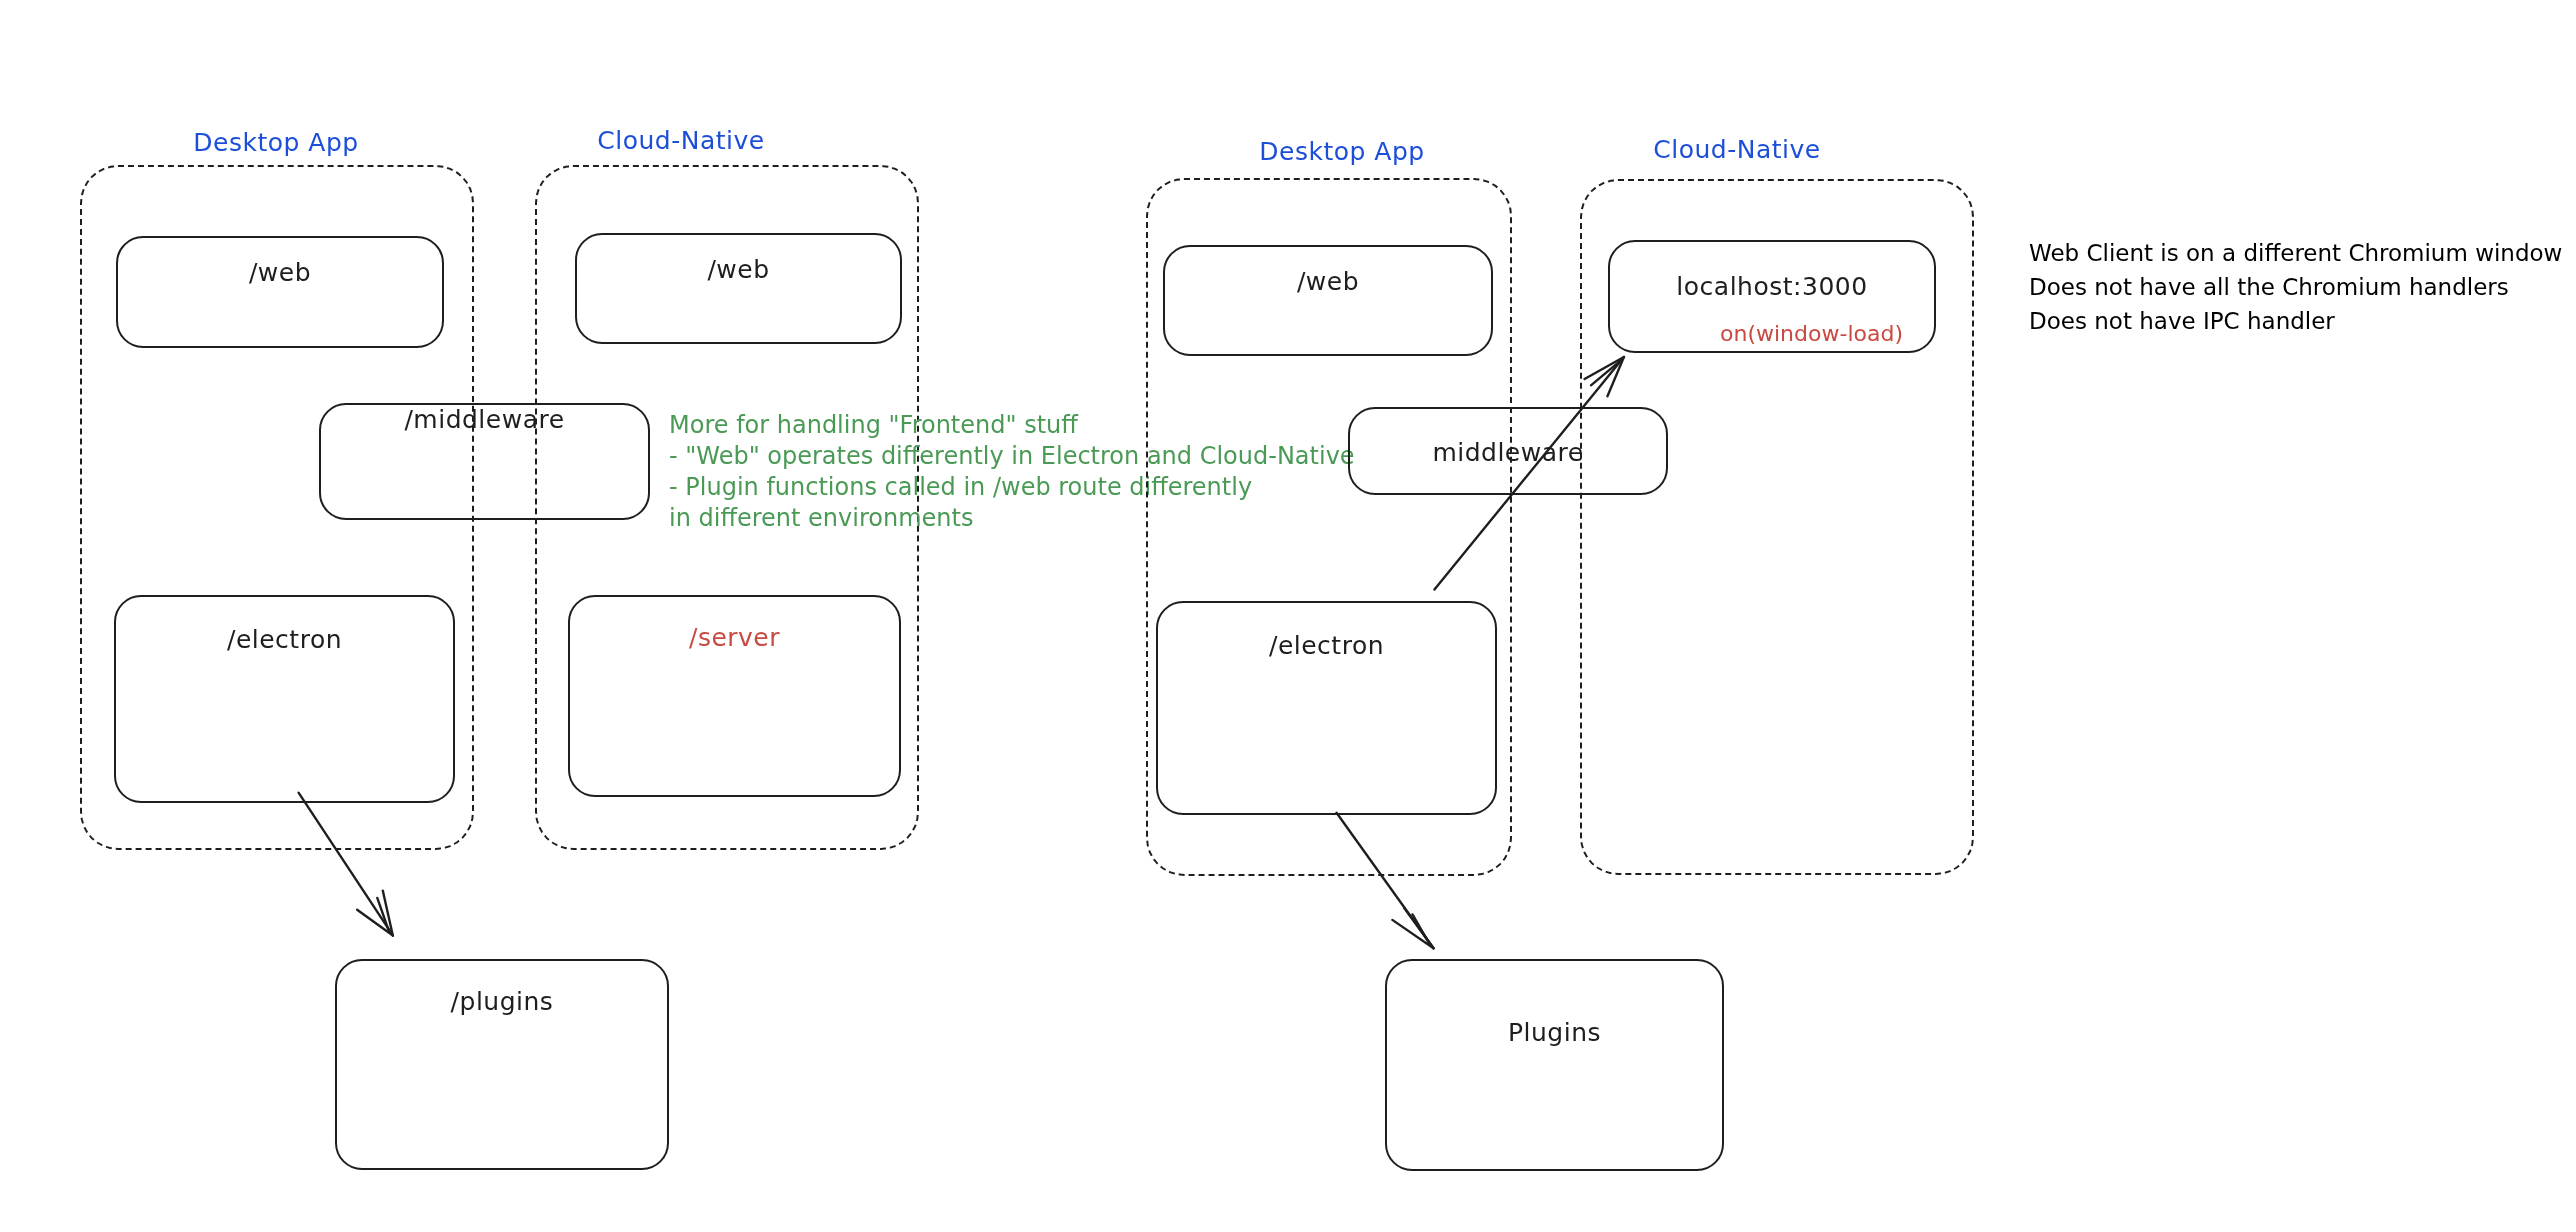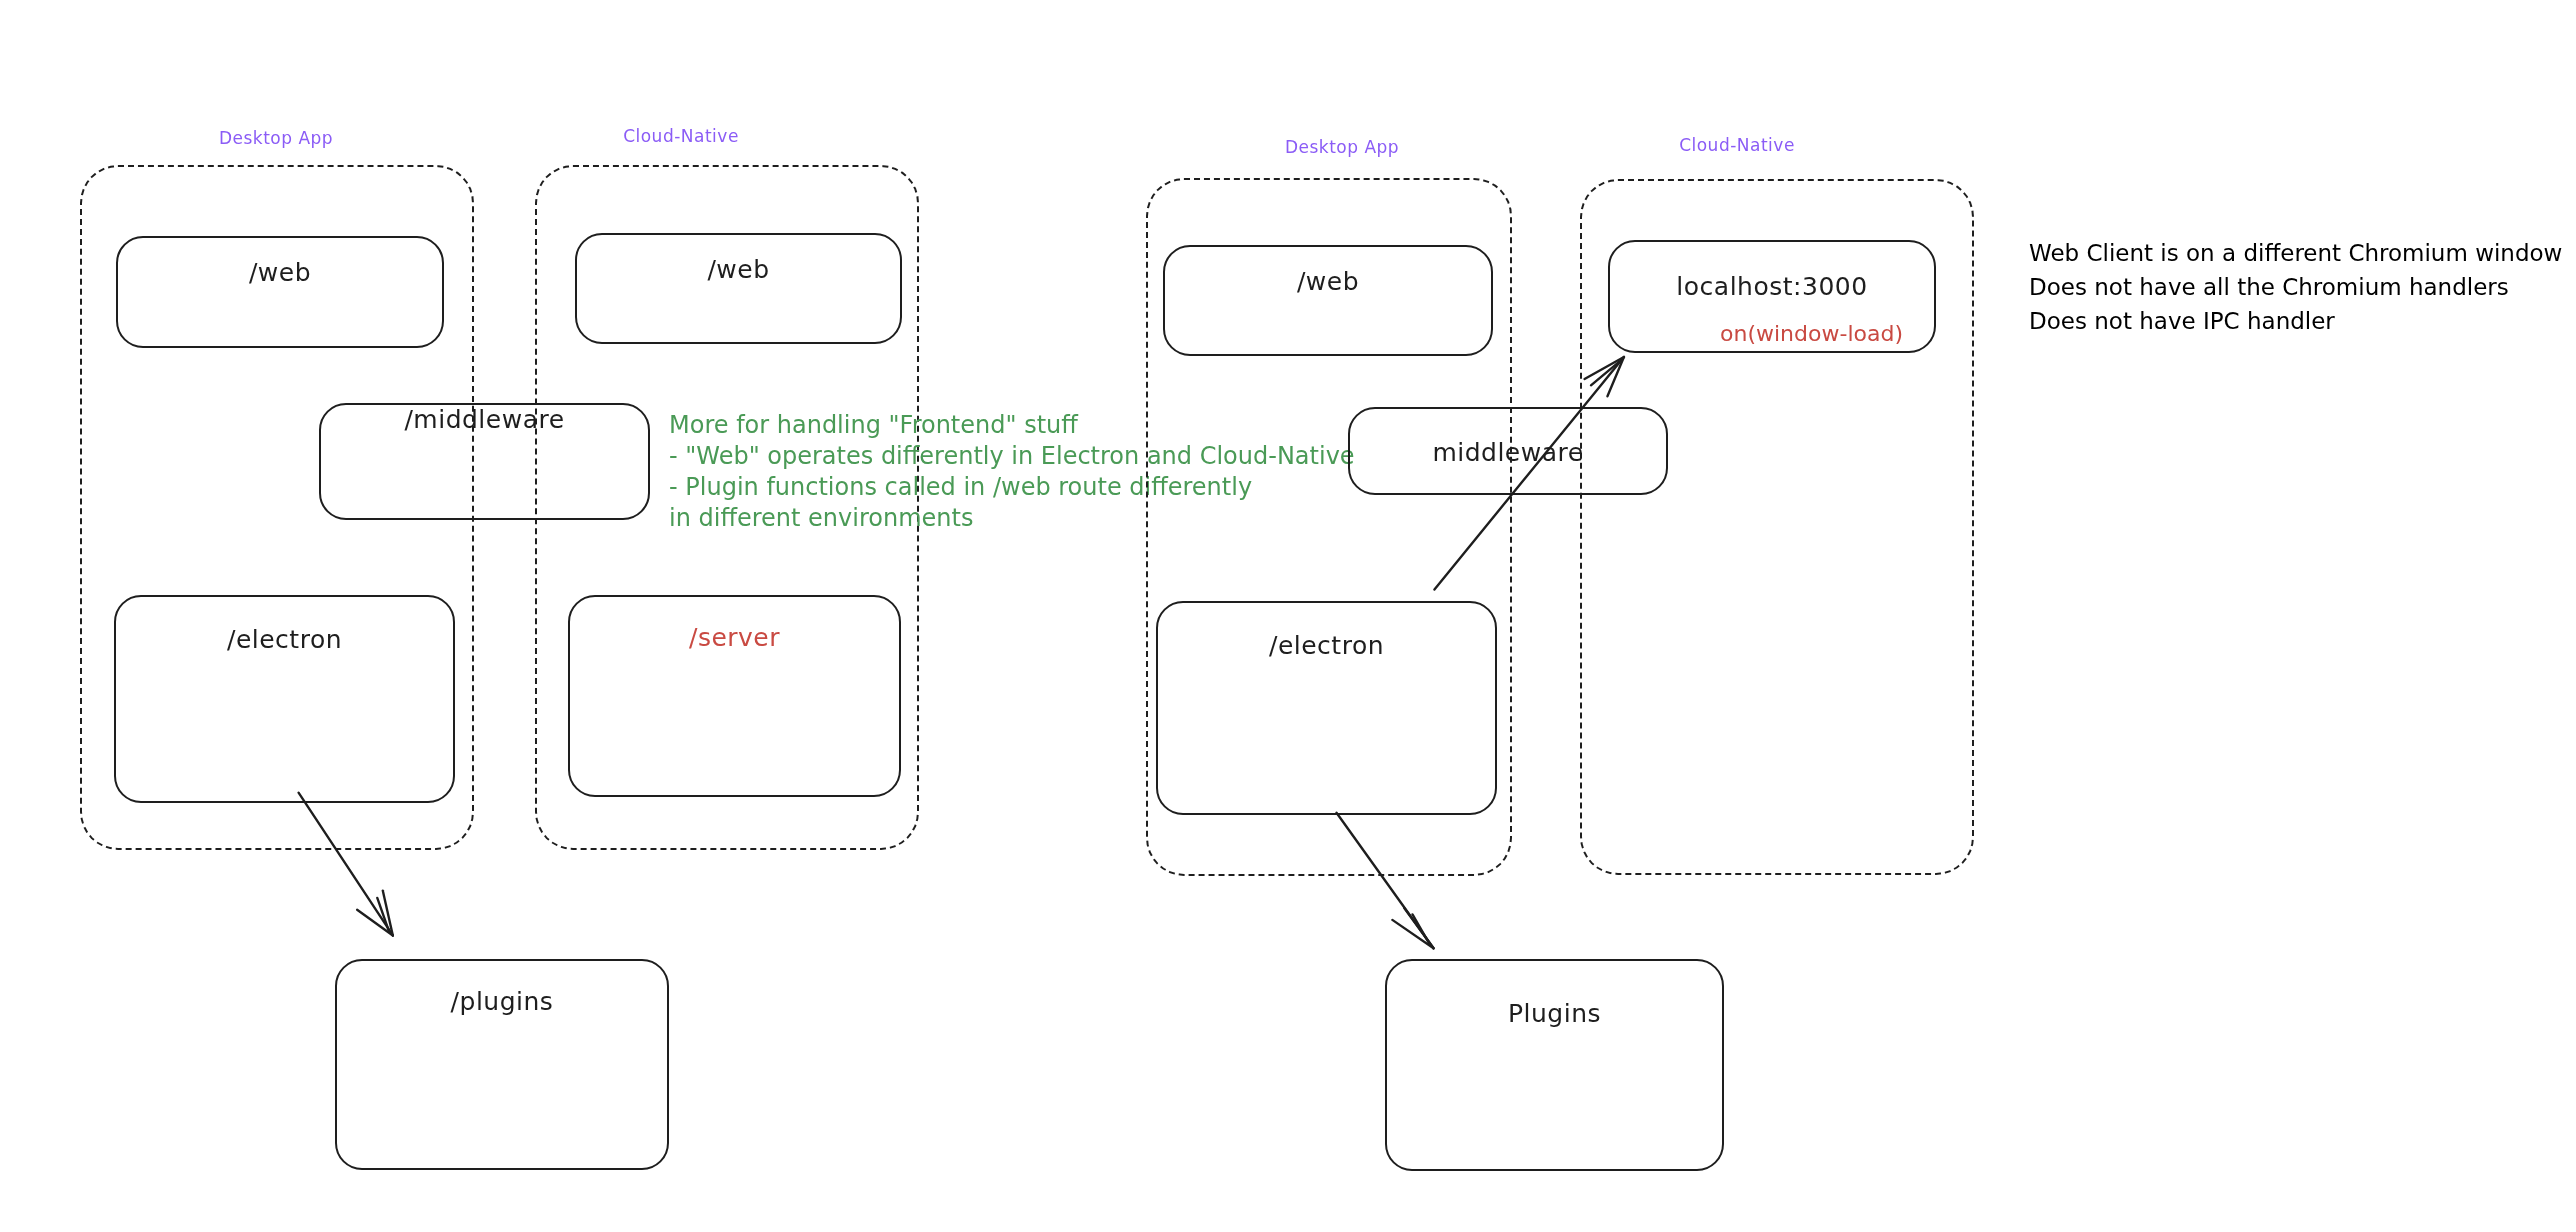--- a/index.html
+++ b/index.html
@@ -4,24 +4,24 @@
 <style>
   * { margin: 0; padding: 0; box-sizing: border-box; }
   html, body { width: 2576px; height: 1232px; background: #ffffff; overflow: hidden; }
   body { position: relative; font-family: "DejaVu Sans", "Liberation Sans", sans-serif; color: #1e1e1e; }
 
   .canvas { position: absolute; inset: 0; }
 
   .group-title {
     position: absolute;
     transform: translateX(-50%);
-    font-size: 17px;
+    font-size: 25px;
     letter-spacing: 0.5px;
     white-space: nowrap;
-    color: #8b5cf6;
+    color: #1d4ed8;
   }
 
   .dashed-container {
     position: absolute;
     border: 2.7px dashed #1e1e1e;
     border-radius: 38px;
     background: transparent;
   }
 
   .box {
@@ -116,21 +116,21 @@
   </div>
 
   <div class="box" style="left:1348px; top:407px; width:320px; height:88px; padding-top:29px;">
     <span class="box-label">middleware</span>
   </div>
 
   <div class="box" style="left:1156px; top:601px; width:341px; height:214px; padding-top:27.5px;">
     <span class="box-label">/electron</span>
   </div>
 
-  <div class="box" style="left:1385px; top:959px; width:339px; height:212px; padding-top:38px;">
+  <div class="box" style="left:1385px; top:959px; width:339px; height:212px; padding-top:57px;">
     <span class="box-label">Plugins</span>
   </div>
 
   <div class="note red" style="left:2029px; top:236px;">
     <div class="note-line">Web Client is on a different Chromium window</div>
     <div class="note-line">Does not have all the Chromium handlers</div>
     <div class="note-line">Does not have IPC handler</div>
   </div>
 
   <svg class="arrows-layer" width="2576" height="1232" viewBox="0 0 2814 1346">

